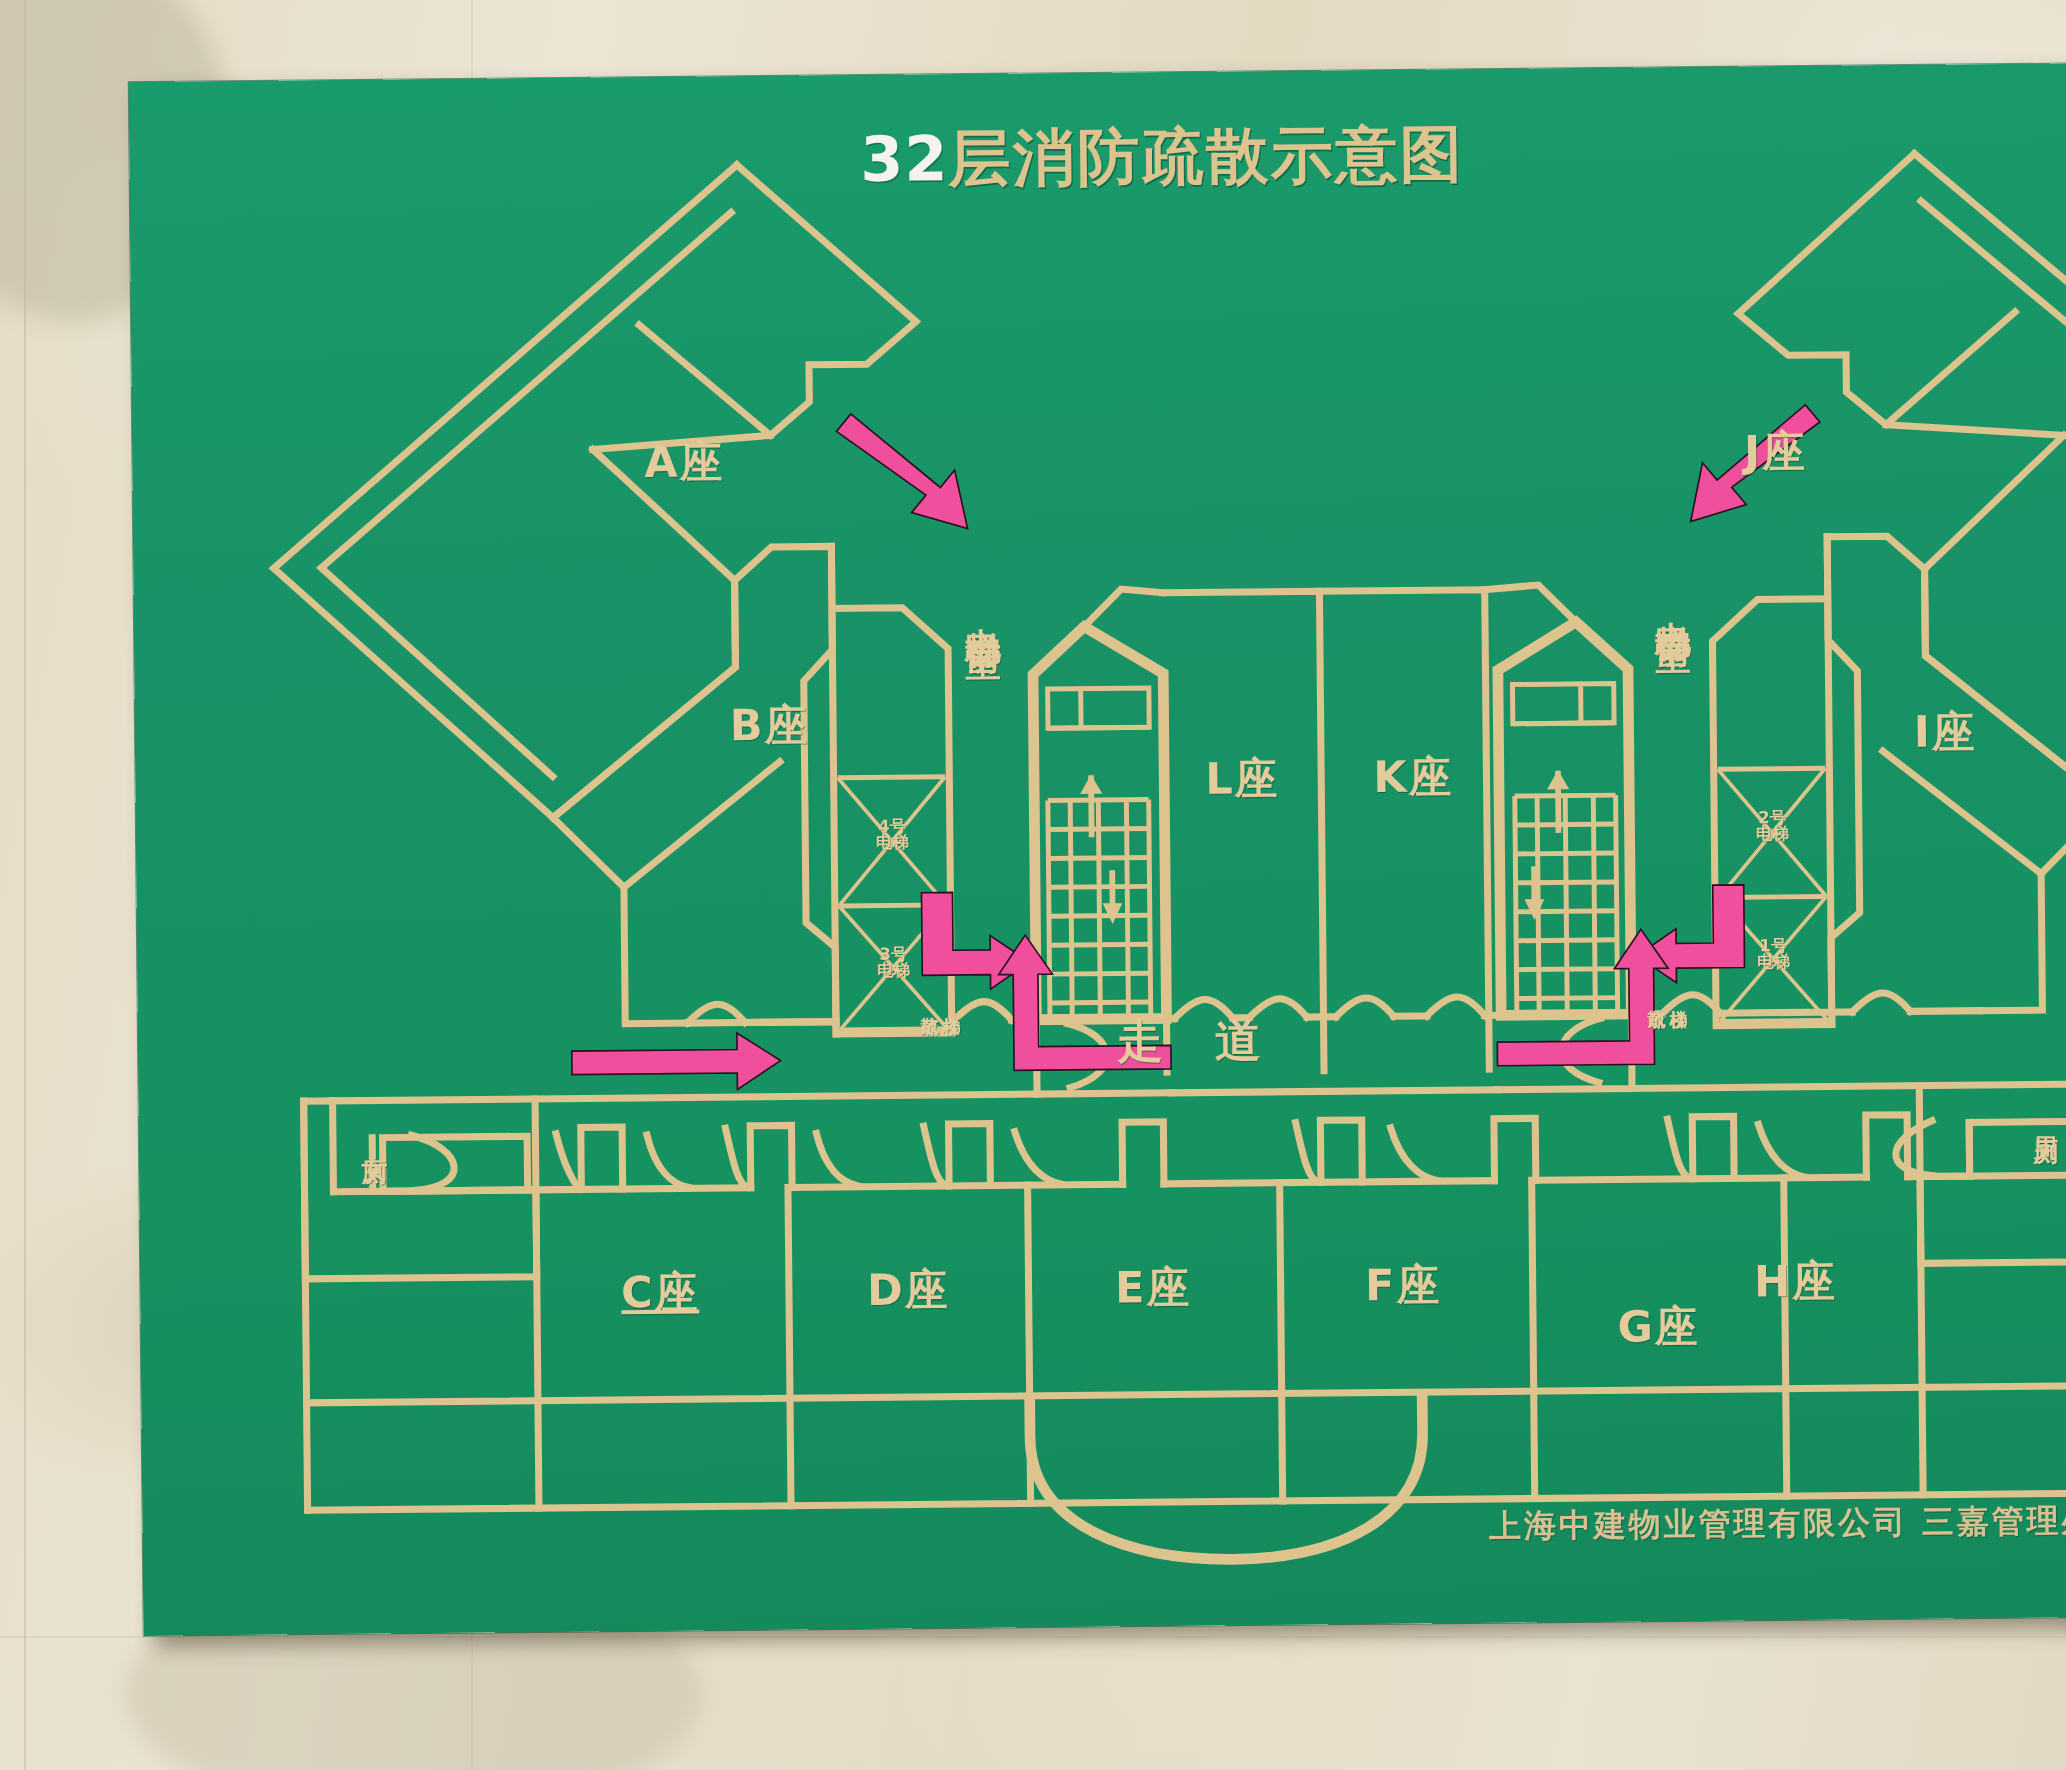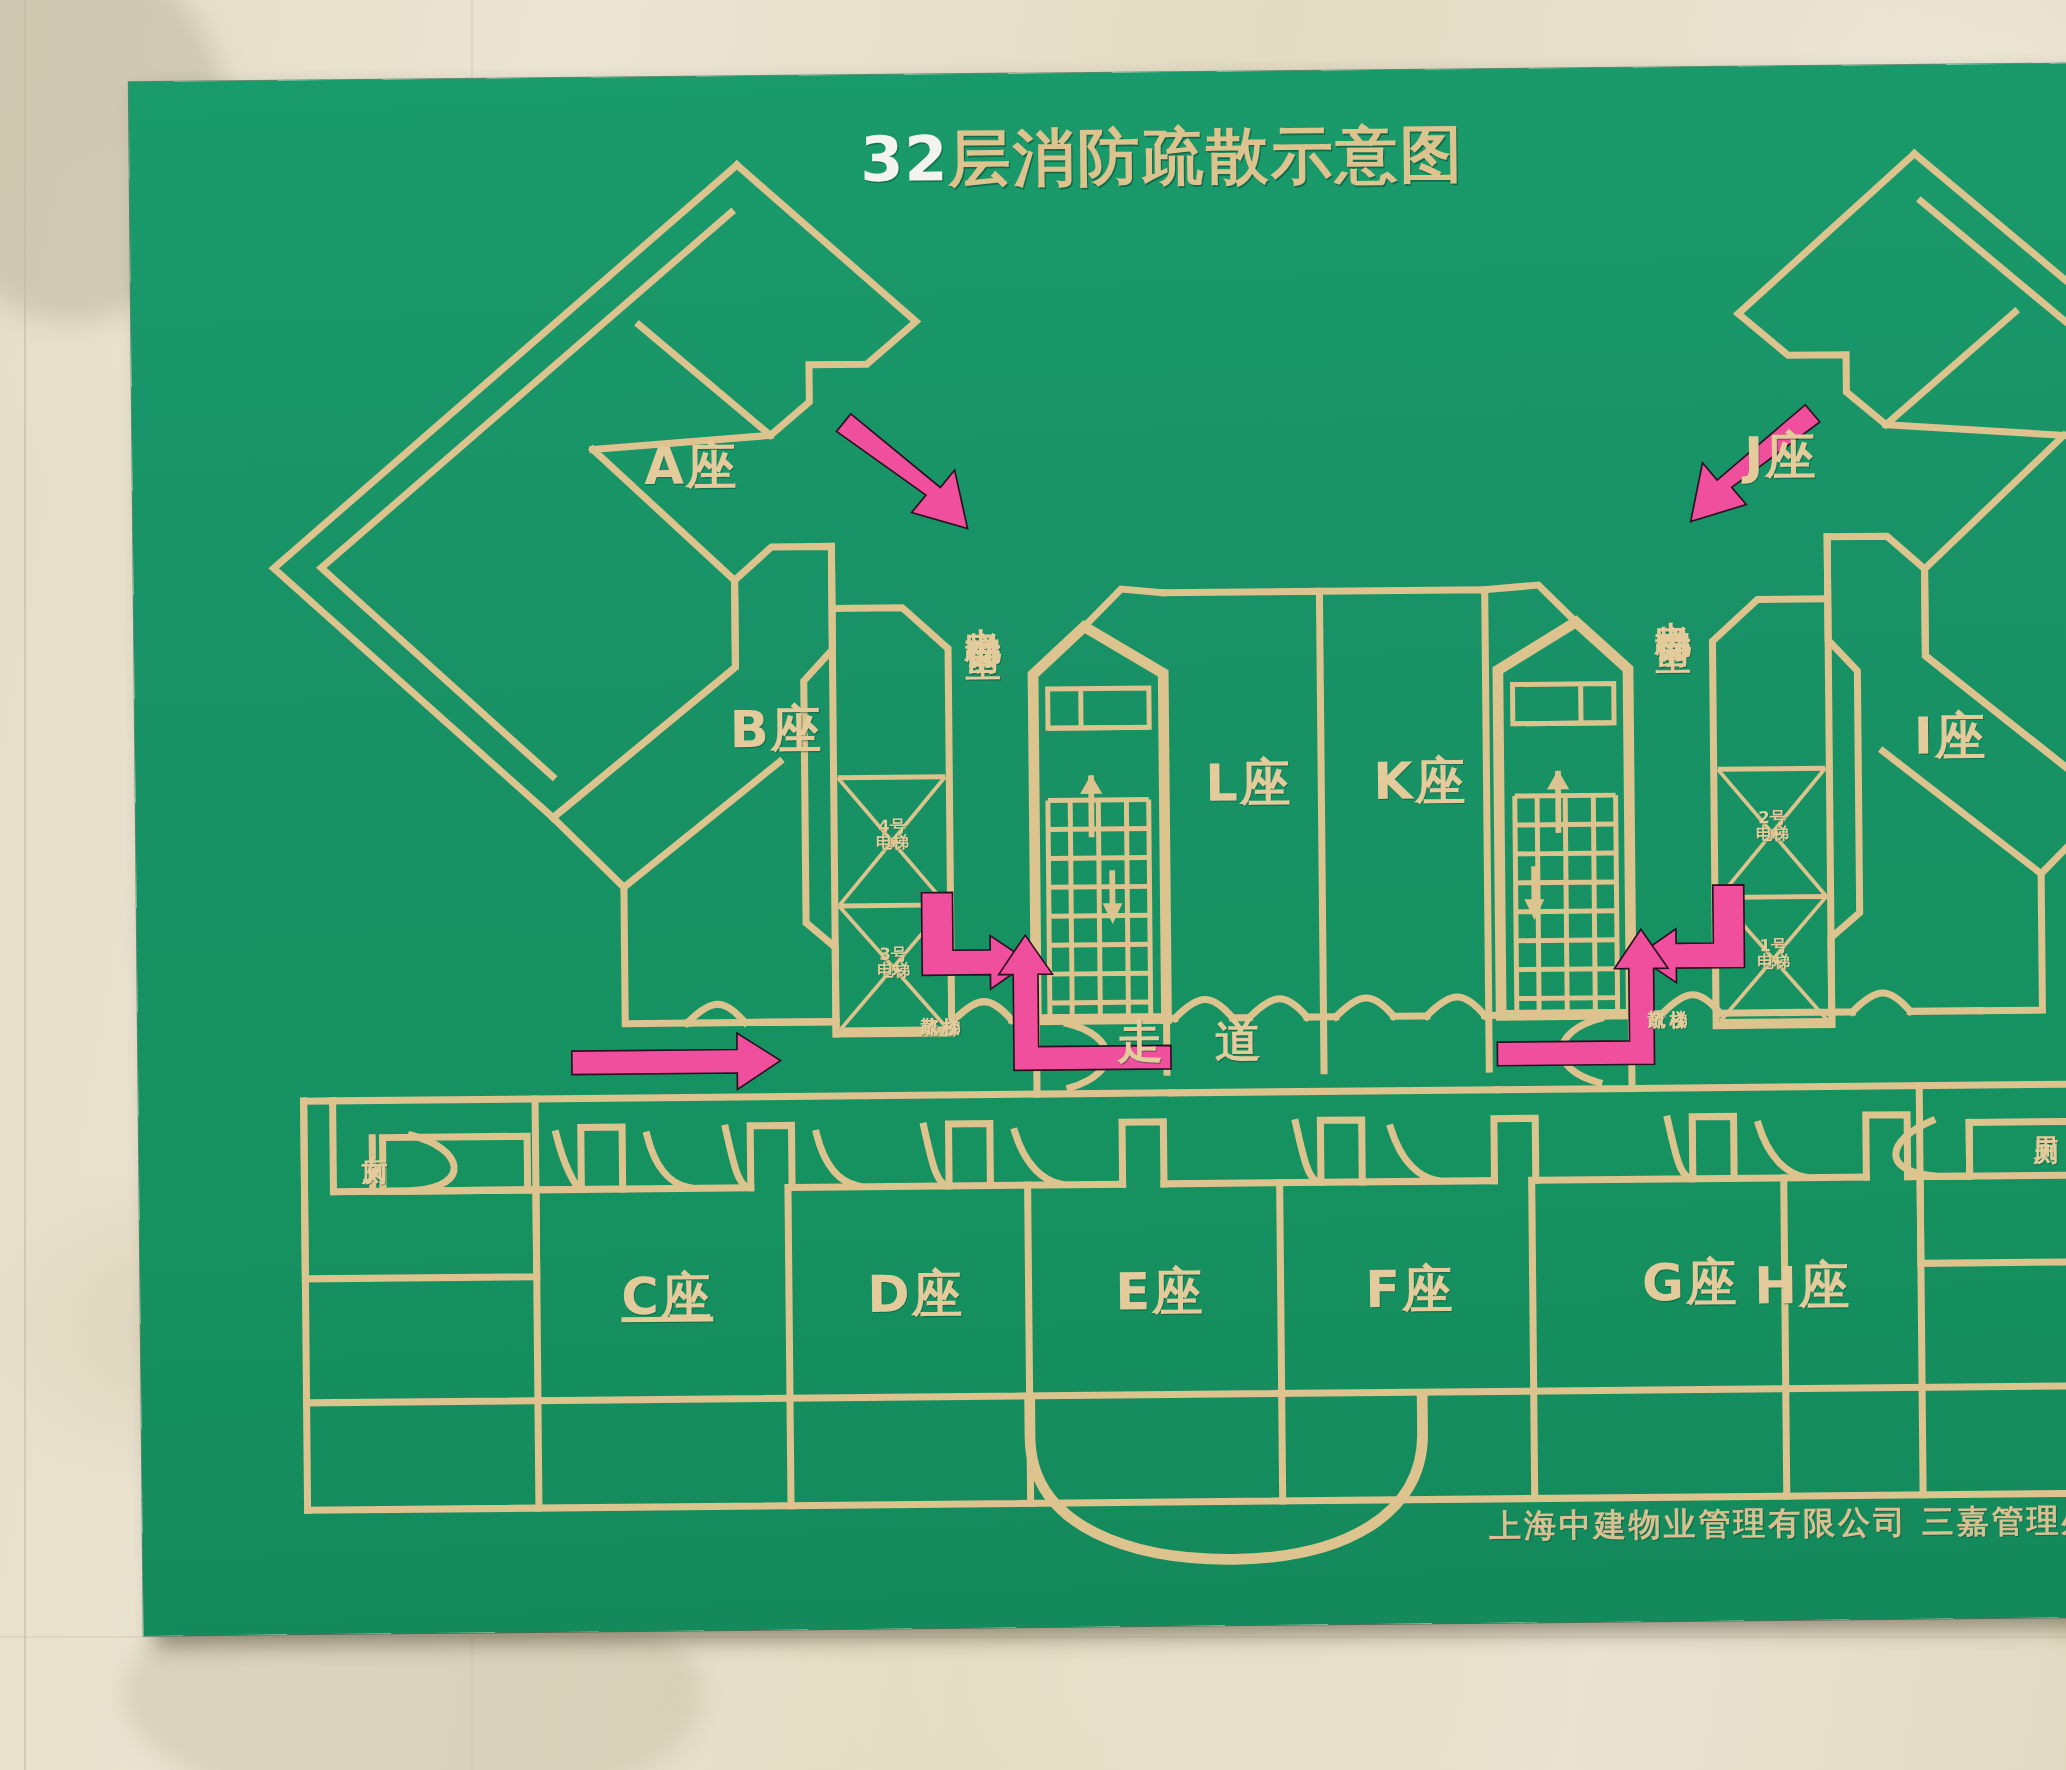--- a/index.html
+++ b/index.html
@@ -45,21 +45,21 @@
     position:absolute;right:112px;bottom:74px;
     font-size:32px;color:#d9c091;letter-spacing:2.9px;font-weight:700;
     text-shadow:1.2px 1.2px 0 rgba(10,70,48,.4);
   }
 
   .lbl{
     position:absolute;color:#e3cb9b;font-weight:700;
     text-shadow:0.8px 1.2px 0 rgba(10,70,48,.45);
     white-space:nowrap;line-height:1;
   }
-  .lbl.big{font-size:51px;letter-spacing:1.7px;}
+  .lbl.big{font-size:43px;letter-spacing:1.7px;}
   .lbl.mid{font-size:26px;letter-spacing:0.8px;}
   .lbl.vert{writing-mode:vertical-rl;text-orientation:upright;letter-spacing:4.1px;}
   .lbl.corr{font-size:46px;letter-spacing:18px;}
   .twocol{position:absolute;display:flex;gap:4.1px;}
   .twocol>span{
     writing-mode:vertical-rl;text-orientation:upright;
     font-size:18px;color:#e3cb9b;font-weight:700;letter-spacing:0.8px;
     text-shadow:0.8px 0.8px 0 rgba(10,70,48,.4);line-height:1;
   }
   .elevlbl{position:absolute;color:#e3cb9b;font-weight:700;font-size:16.5px;
@@ -289,21 +289,21 @@
       </g>
     </svg>
 
     <div class="lbl big" style="left:512px;top:364px;">A座</div>
     <div class="lbl big" style="left:595px;top:628px;">B座</div>
 
     <div class="lbl big" style="left:481px;top:1194px;text-decoration:underline;">C座</div>
     <div class="lbl big" style="left:727px;top:1194px;">D座</div>
     <div class="lbl big" style="left:975px;top:1194px;">E座</div>
     <div class="lbl big" style="left:1225px;top:1194px;">F座</div>
-    <div class="lbl big" style="left:1477px;top:1190px;margin-left:25px;">G座</div>
+    <div class="lbl big" style="left:1477px;top:1238px;">G座</div>
     <div class="lbl big" style="left:1614px;top:1194px;">H座</div>
 
     <div class="lbl big" style="left:1779px;top:628px;margin-top:18px;">I座</div>
     <div class="lbl big" style="left:1612px;top:364px;">J座</div>
 
     <div class="lbl big" style="left:1238px;top:686px;">K座</div>
     <div class="lbl big" style="left:1070px;top:686px;">L座</div>
 
     <div class="lbl corr" style="left:979px;top:946px;">走 道</div>
 

